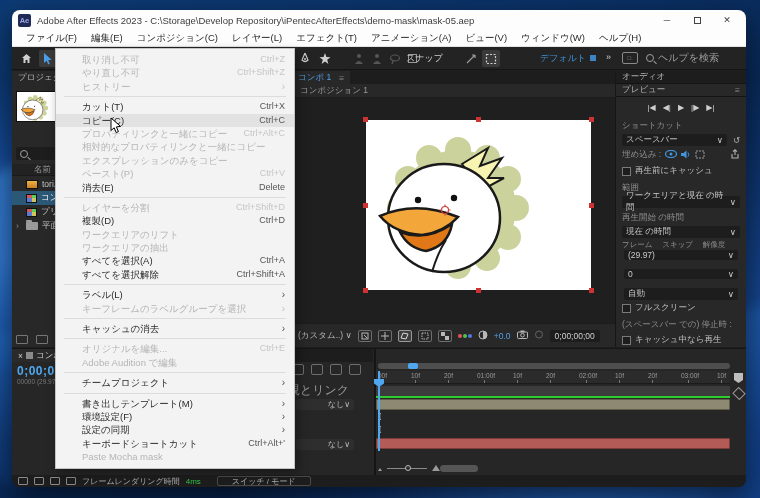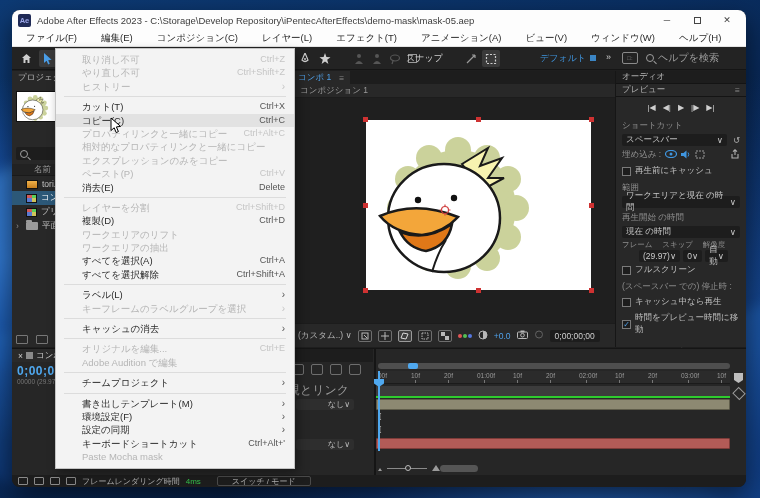--- a/index.html
+++ b/index.html
@@ -26,21 +26,21 @@
        overflow:hidden;background:#1e1e1e;box-shadow:0 10px 26px rgba(0,0,0,.55);font-size:10px;}
 
   .titlebar{height:20px;background:#fdfdfd;display:flex;align-items:center;padding:0 6px;gap:6px;}
   .ae-logo{width:13px;height:13px;border-radius:2px;background:#1f2a56;color:#9ba6e8;
            font-size:7.5px;font-weight:bold;display:flex;align-items:center;justify-content:center;}
   .title-text{color:#3c3c3c;font-size:9.5px;white-space:nowrap;overflow:hidden;}
   .win-btns{margin-left:auto;display:flex;gap:4px;}
   .win-btn{width:26px;height:16px;display:flex;align-items:center;justify-content:center;color:#444;font-size:9px;}
   .max-box{width:7px;height:7px;border:1px solid #444;}
 
-  .menubar{height:17px;background:#fdfdfd;display:flex;align-items:center;padding:0 8px;gap:12px;border-bottom:1px solid #e4e4e4;}
+  .menubar{height:17px;background:#fdfdfd;display:flex;align-items:center;padding:0 8px;gap:2px;border-bottom:1px solid #e4e4e4;}
   .menubar .mitem{padding:0 6px;color:#2b2b2b;font-size:9.5px;line-height:16px;}
 
   
   .toolbar{position:relative;height:23px;background:#232323;border-bottom:1px solid #151515;color:#cfcfcf;}
   .tool{position:absolute;top:3px;width:18px;height:17px;display:flex;align-items:center;justify-content:center;border-radius:2px;}
   .tool.active{background:#3a3a3a;}
   .tb-text{position:absolute;top:5px;font-size:9px;color:#cfcfcf;}
   .snapbox{position:absolute;top:7px;width:9px;height:9px;border:1px solid #9a9a9a;background:transparent;}
   .ws{color:#3f96e0;}
   .ws-sq{position:absolute;top:8px;width:6px;height:6px;background:#3f96e0;opacity:.85;}
@@ -98,21 +98,21 @@
   .pv-hdr{height:13px;background:#1d1d1d;display:flex;align-items:center;padding:0 6px;color:#b6b6b6;border-bottom:1px solid #141414;}
   .pv-hdr.open{background:#282828;}
   .transport{height:20px;display:flex;align-items:center;justify-content:center;gap:7px;color:#cfcfcf;font-size:8px;}
   .pv-label{padding:3px 6px 1px;color:#8e8e8e;}
   .pv-dd{margin:1px 6px;height:12px;background:#1d1d1d;border-radius:2px;display:flex;align-items:center;
          justify-content:space-between;padding:0 4px;color:#c9c9c9;}
   .pv-row{display:flex;align-items:center;gap:4px;padding:2px 6px;}
   .cbx{width:9px;height:9px;border:1px solid #7a7a7a;background:#1d1d1d;display:flex;align-items:center;justify-content:center;
        font-size:8px;color:#4fa0e8;flex:0 0 9px;}
   .eye-ic,.spk-ic{color:#3f96e0;font-size:9px;}
-  .mini3{display:flex;gap:3px;margin:0 23px;}
+  .mini3{display:flex;gap:9px;margin:0 8px;flex-direction:column;}
   .mini3 .pv-dd{flex:1;margin:0;}
   .pv-labels3{display:flex;gap:3px;margin:2px 6px 0;color:#8e8e8e;}
   .pv-labels3 span{flex:1;font-size:7.5px;}
 
   
   .timeline{position:absolute;left:0;top:338px;width:734px;height:127px;background:#262626;border-top:1px solid #151515;}
   .tl-left{position:absolute;left:0;top:0;width:361px;height:100%;}
   .tl-tabbar{height:13px;background:#1d1d1d;display:flex;align-items:center;}
   .tl-tab{background:#2a2a2a;height:13px;display:flex;align-items:center;gap:3px;padding:0 6px;font-size:8.5px;color:#cfcfcf;}
   .tl-tc{position:absolute;left:5px;top:15px;color:#4fa8ef;font-size:12px;font-weight:bold;letter-spacing:.5px;}

